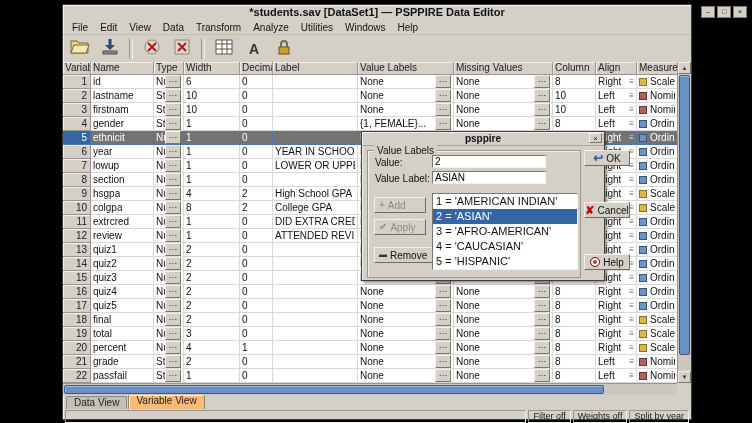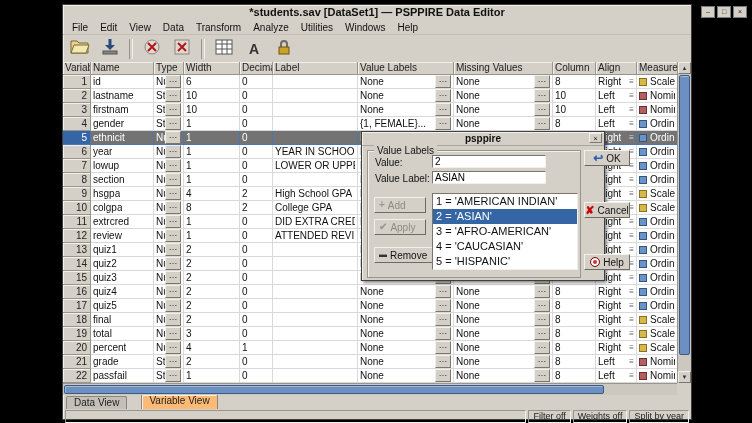--- a/index.html
+++ b/index.html
@@ -44,21 +44,21 @@
   
   .vscroll{position:absolute;top:0;right:0;bottom:12px;width:14px;background:#ccc8c0;border-left:1px solid #9a958c;box-sizing:border-box}
   .varrow{position:absolute;left:0;width:13px;height:12px;background:#d4d0c8;border:1px solid;border-color:#f2f0ea #7a766e #7a766e #f2f0ea;box-sizing:border-box;font-size:6px;text-align:center;line-height:10px;color:#333}
   .vup{top:0}.vdn{bottom:0}
   .vthumb{position:absolute;left:1px;right:1px;top:13px;height:278px;background:#6d90c3;border:1px solid #3d5a85;border-radius:2px;box-shadow:inset 0 1px 0 #a3b9d9}
   .hscroll{position:absolute;left:0;right:14px;bottom:0;height:12px;background:#ccc8c0;border-top:1px solid #9a958c;box-sizing:border-box}
   .hthumb{position:absolute;left:1px;top:1px;bottom:1px;width:538px;background:#6d90c3;border:1px solid #3d5a85;border-radius:2px;box-shadow:inset 1px 1px 0 #a3b9d9}
   .scorner{position:absolute;right:0;bottom:0;width:14px;height:12px;background:#d4d0c8}
 
   
-  .tabbar{height:14px;flex:0 0 auto;display:flex;align-items:flex-end;padding-left:3px;gap:14px}
+  .tabbar{height:14px;flex:0 0 auto;display:flex;align-items:flex-end;padding-left:3px;gap:1px}
   .tab{font-size:10px;line-height:12px;padding:0 7px;background:#c4c0b8;border:1px solid #8a867e;border-bottom:none;border-radius:2px 2px 0 0;height:12px;color:#222}
   .tab.active{background:#fdba74;height:14px;box-shadow:inset 1px 1px 0 #f2f0ea;font-weight:normal}
   .statusbar{height:13px;flex:0 0 auto;display:flex;gap:2px;padding:1px 2px;align-items:stretch}
   .seg{border:1px solid;border-color:#9a958c #f2f0ea #f2f0ea #9a958c;font-size:9px;line-height:10px;padding:0 4px;color:#222;white-space:nowrap}
   .seg.spacer{flex:1}
 
   
   .dialog{position:absolute;left:298px;top:124px;width:244px;height:150px;background:#d4d0c8;border:1px solid #3f3f3f;box-shadow:2px 2px 3px rgba(0,0,0,.45),inset 1px 1px 0 #f2f0ea;z-index:20;box-sizing:border-box}
   .dtitle{height:13px;position:relative;text-align:center;font-size:10px;font-weight:bold;line-height:13px;border-bottom:1px solid #aaa69e;color:#111}
   .dclose{position:absolute;right:2px;top:1px;width:13px;height:10px;background:#d4d0c8;border:1px solid;border-color:#f2f0ea #7a766e #7a766e #f2f0ea;font-size:7px;line-height:9px;font-weight:normal;text-align:center;box-sizing:border-box}

